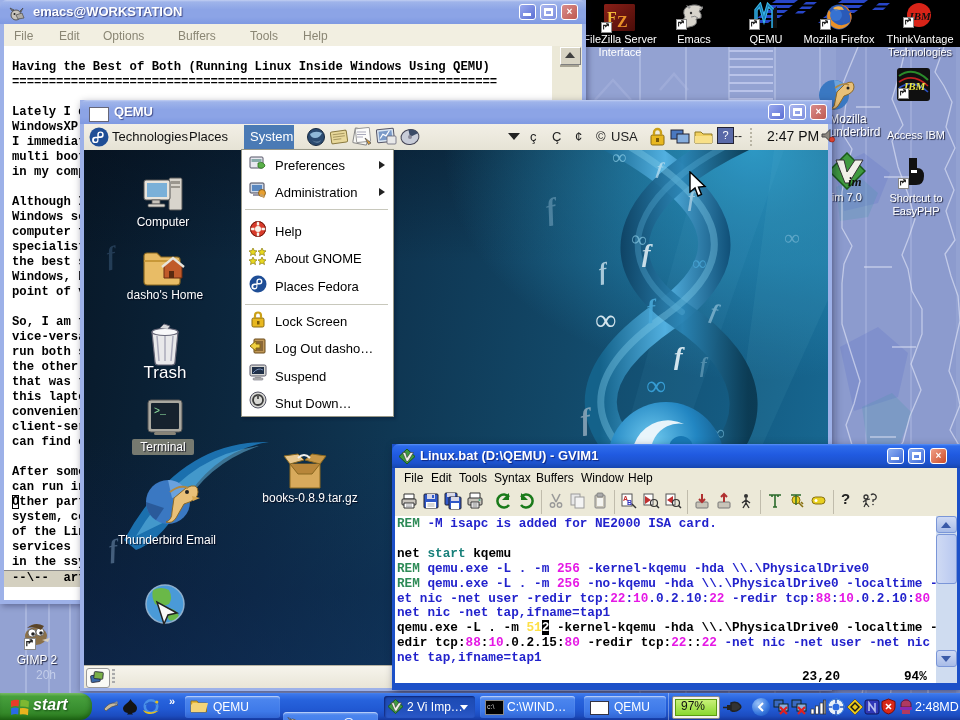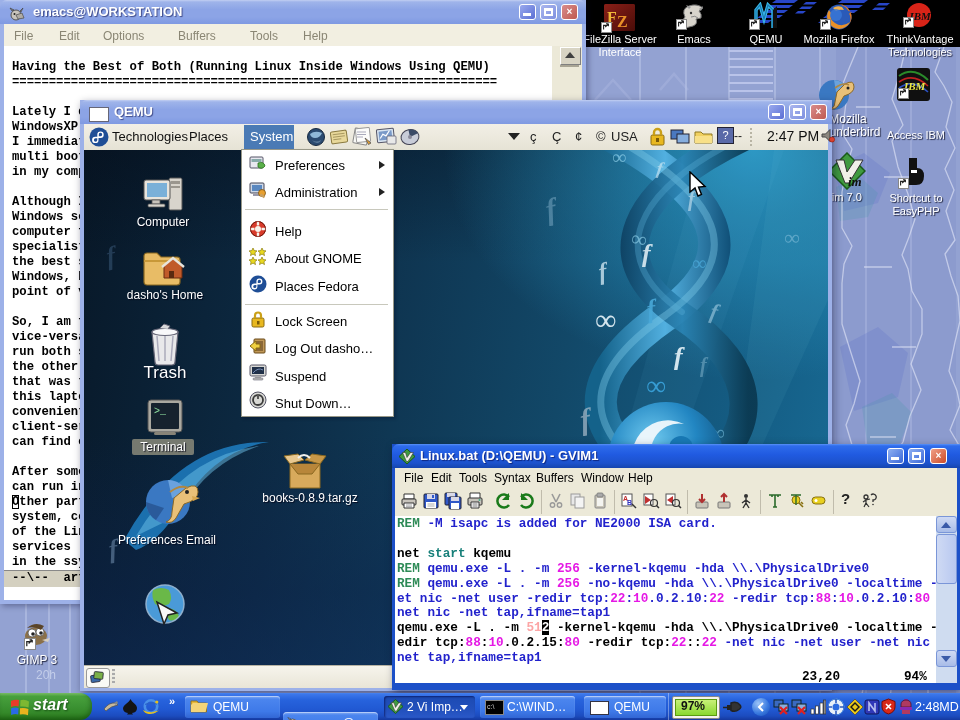--- a/index.html
+++ b/index.html
@@ -348,21 +348,21 @@
 
     <svg class="abs" style="left:56px;top:320px;" width="60" height="62" viewBox="0 0 60 62">
         <circle cx="28" cy="32" r="22" fill="#3a78c2"></circle>
         <path d="M28 10 a22 22 0 0 1 20 13 l-16 5 z" fill="#6aa2dd"></path>
         <path d="M6 32 a22 22 0 0 0 10 18 l8 -12 z" fill="#2a5a9a"></path>
         <path d="M46 18 q12 -6 12 4 q0 8 -14 12 l-8 14 q-4 6 -10 4 q6 -2 6 -10 l2 -14 z" fill="#e8c078" stroke="#8a6828" stroke-width="1"></path>
         <path d="M30 22 q10 -8 18 -4" fill="none" stroke="#b08840" stroke-width="2"></path>
         <circle cx="47" cy="22" r="2" fill="#222"></circle>
         <path d="M52 26 l8 2 -7 3 z" fill="#d8a850"></path>
       </svg>
-    <div class="dlab" style="left:13px;top:384px;width:140px;font-size:12px;">Preferences Email</div>
+    <div class="dlab" style="left:13px;top:384px;width:140px;font-size:12px;">Thunderbird Email</div>
 
     <svg class="abs" style="left:198px;top:300px;" width="46" height="42" viewBox="0 0 46 42">
         <path d="M8 14 h30 v24 h-30z" fill="#d8aa5c" stroke="#8a6820" stroke-width="1"></path>
         <path d="M8 14 l-6 -8 14 -2 6 6z" fill="#e8c890" stroke="#8a6820" stroke-width="1"></path>
         <path d="M38 14 l6 -8 -14 -2 -7 6z" fill="#c89848" stroke="#8a6820" stroke-width="1"></path>
         <path d="M8 14 l8 10 h14 l8 -10" fill="#b8863a" stroke="#8a6820" stroke-width="1"></path>
         <path d="M16 8 q6 -6 12 0" fill="none" stroke="#f0f0ec" stroke-width="2"></path>
       </svg>
     <div class="dlab" style="left:156px;top:342px;width:140px;font-size:12px;">books-0.8.9.tar.gz</div>
 
@@ -586,21 +586,21 @@
   </div>
 
   <div class="abs" style="left:3px;top:72px;width:541px;height:152px;background:#fff;"></div>
   <pre class="abs" style="left:5px;top:73px;margin:0;font-family:'Liberation Mono',monospace;font-size:12.7px;line-height:14.9px;font-weight:bold;color:#000;"><span style="color:#2e8b57">REM</span> <span style="color:#2222cc">-M isapc is added for NE2000 ISA card.</span>
 
 net <span style="color:#18807a">start</span> kqemu
 <span style="color:#2e8b57">REM</span> <span style="color:#2222cc">qemu.exe -L . -m <span style="color:#e518e5">256</span> -kernel-kqemu -hda \\.\PhysicalDrive0</span>
 <span style="color:#2e8b57">REM</span> <span style="color:#2222cc">qemu.exe -L . -m <span style="color:#e518e5">256</span> -no-kqemu -hda \\.\PhysicalDrive0 -localtime -n</span>
 <span style="color:#2222cc">et nic -net user -redir tcp:<span style="color:#e518e5">22</span>:<span style="color:#e518e5">10</span>.0.2.10:<span style="color:#e518e5">22</span> -redir tcp:<span style="color:#e518e5">88</span>:<span style="color:#e518e5">10</span>.0.2.10:<span style="color:#e518e5">80</span> -</span>
 <span style="color:#2222cc">net nic -net tap,ifname=tap1</span>
-qemu.exe -L . -m <span style="color:#fca5a5">51</span><span style="background:#000;color:#fff;">2</span> -kernel-kqemu -hda \\.\PhysicalDrive0 -localtime -r
+qemu.exe -L . -m <span style="color:#fde047">51</span><span style="background:#000;color:#fff;">2</span> -kernel-kqemu -hda \\.\PhysicalDrive0 -localtime -r
 edir tcp:<span style="color:#e518e5">88</span>:<span style="color:#e518e5">10</span>.0.2.15:<span style="color:#e518e5">80</span> -redir tcp:<span style="color:#e518e5">22</span>::<span style="color:#e518e5">22</span> <span style="color:#2222cc">-net nic -net user -net nic -</span>
 <span style="color:#2222cc">net tap,ifname=tap1</span></pre>
 
   <div class="abs" style="left:3px;top:224px;width:541px;height:15px;background:#fff;"></div>
   <pre class="abs" style="left:410px;top:225px;margin:0;font-family:'Liberation Mono',monospace;font-size:12.7px;font-weight:bold;color:#000;">23,20</pre>
   <pre class="abs" style="left:512px;top:225px;margin:0;font-family:'Liberation Mono',monospace;font-size:12.7px;font-weight:bold;color:#000;">94%</pre>
 
   <div class="abs" style="left:544px;top:72px;width:21px;height:167px;background:#cfdcf0;"></div>
   <div class="abs" style="left:544px;top:72px;width:21px;height:17px;background:linear-gradient(#cfdaf4,#a8bce8);border:1px solid #7a96d8;border-radius:3px;box-sizing:border-box;"></div>
   <div class="abs" style="left:549px;top:78px;width:0;height:0;border-left:5px solid transparent;border-right:5px solid transparent;border-bottom:6px solid #3a5aa8;"></div>
@@ -663,21 +663,21 @@
     <span class="abs" style="left:27px;top:4px;color:#fff;font-size:12px;">C:\WIND…</span>
   </div>
   <div class="abs" style="left:584px;top:3px;width:82px;height:22px;border-radius:3px;background:linear-gradient(#7aa4f4 0%,#4b85ee 15%,#3e79e8 70%,#3266d4 100%);box-shadow:inset 0 1px 1px rgba(255,255,255,.5);">
     <div class="abs" style="left:6px;top:5px;width:17px;height:12px;background:#fff;border:1px solid #334;"></div>
     <span class="abs" style="left:30px;top:4px;color:#fff;font-size:12px;">QEMU</span>
   </div>
   
   <div class="abs" style="left:668px;top:0;width:1px;height:27px;background:rgba(255,255,255,.35);"></div>
   <div class="abs" style="left:672px;top:3px;width:46px;height:21px;background:#f4f4ec;border:1px solid #888;border-radius:2px;">
     <div class="abs" style="left:2px;top:2px;width:40px;height:15px;background:linear-gradient(#c8f078,#8ad830);border:1px solid #5a9a10;"></div>
-    <span class="abs" style="left:8px;top:2px;font-size:12px;font-weight:bold;color:#111;">97%</span>
+    <span class="abs" style="left:8px;top:2px;font-size:12px;font-weight:normal;color:#111;">97%</span>
   </div>
   <svg class="abs" style="left:722px;top:8px;" width="20" height="13" viewBox="0 0 20 13">
       <path d="M1 6.5 h4 M9 2 q6 -2 9 2 q2 2.5 -1 4.5 q-4 3 -8 1z" stroke="#222" stroke-width="1.5" fill="#333"></path>
       <path d="M5 4 h4 v5 h-4z" fill="#222"></path>
     </svg>
   <circle></circle>
   <svg class="abs" style="left:751px;top:4px;" width="20" height="20" viewBox="0 0 20 20">
       <circle cx="10" cy="10" r="9" fill="url(#bluechev)"></circle>
       <defs>
         <radialGradient id="bluechev" cx=".35" cy=".3" r=".9">
@@ -844,19 +844,19 @@
       <circle cx="11" cy="14" r="1.8" fill="#222"></circle>
       <circle cx="19" cy="13" r="1.8" fill="#222"></circle>
       <path d="M5 8 q8 -7 17 -2 l-3 4 q-6 -4 -14 -2z" fill="#5a4428"></path>
       <path d="M20 20 l8 -2 -2 4z" fill="#d8d0c0"></path>
       <path d="M6 20 q-3 3 -1 5" stroke="#5a4428" stroke-width="2" fill="none"></path>
     </svg>
   <div class="abs" style="left:24px;top:638px;width:10px;height:10px;background:#fff;border:1px solid #888;"></div>
   <svg class="abs" style="left:25px;top:639px;" width="9" height="9" viewBox="0 0 10 10">
       <path d="M2 8 V3 h5 M4 5 l4 -4 M8 1 v3 M8 1 h-3" stroke="#222" stroke-width="1.4" fill="none"></path>
     </svg>
-  <div class="dlab" style="left:2px;top:654px;width:70px;font-size:12px;">GIMP 3</div>
+  <div class="dlab" style="left:2px;top:654px;width:70px;font-size:12px;">GIMP 2</div>
   <div class="abs" style="left:36px;top:668px;color:#c8d2ec;font-size:12px;opacity:.9;">20h</div>
 </div>
 
 <svg class="abs" style="left:688px;top:171px;z-index:99;" width="20" height="28" viewBox="0 0 20 28">
     <path d="M2 1 L2 21 L7 17 L10 25 L13.5 23.5 L10.5 16 L17 15.5 Z" fill="#fff" stroke="#000" stroke-width="1.4"></path>
   </svg>
 
 </body></html>

